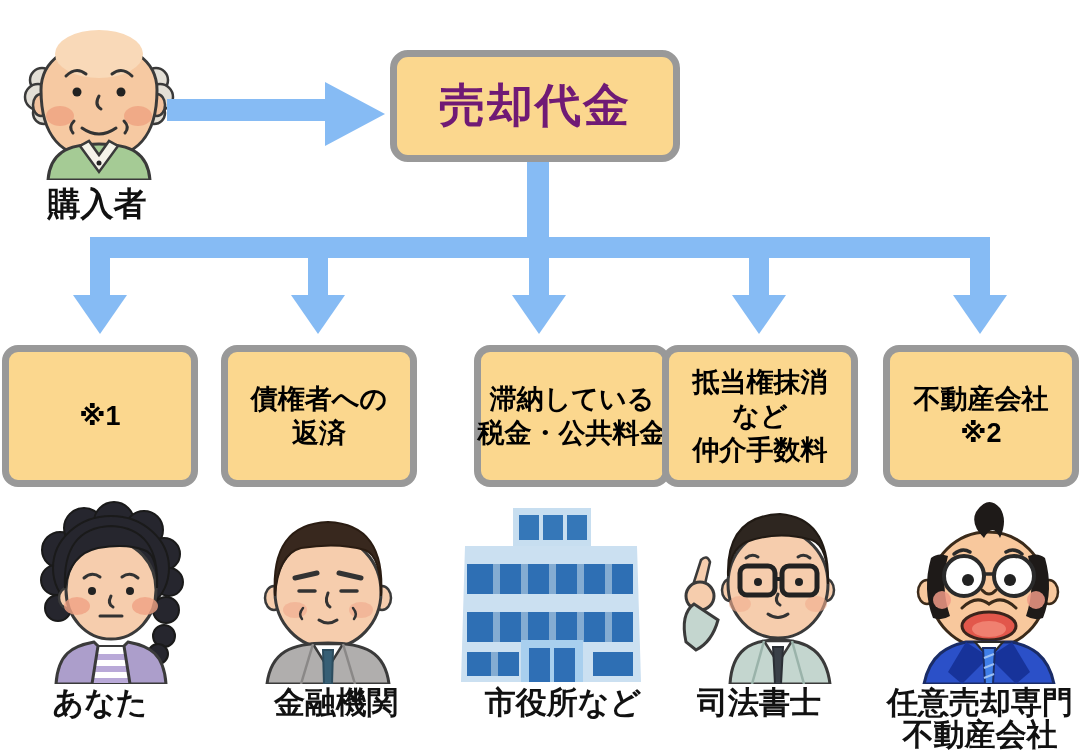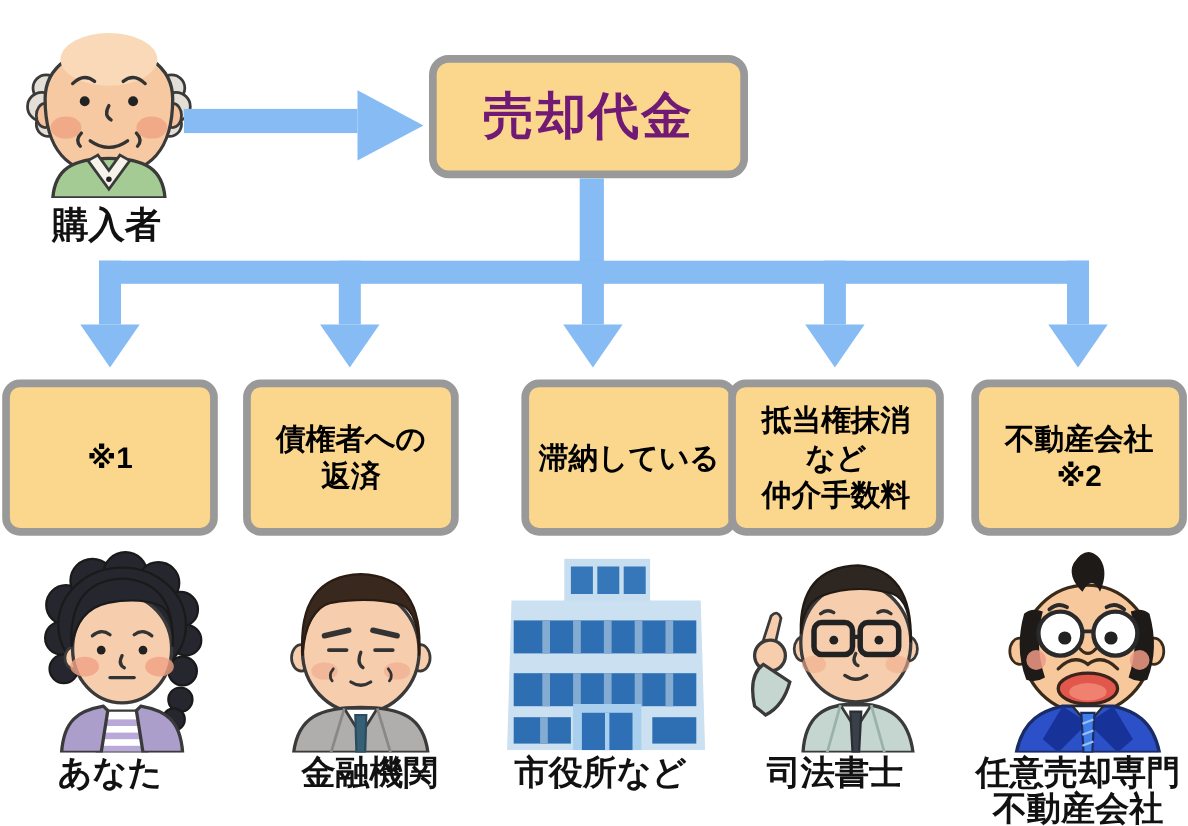--- a/index.html
+++ b/index.html
@@ -96,20 +96,21 @@
 
 <div class="abs pay-box" style="left:2px;">
   <div class="line">※1</div>
 </div>
 <div class="abs pay-box" style="left:221px;text-align:right;">
   <div class="line">債権者への</div>
   <div class="line">返済</div>
 </div>
 <div class="abs pay-box" style="left:454px;margin-left:20px;">
   <div class="line">滞納している</div>
+  <div class="line">税金・公共料金</div>
 </div>
 <div class="abs pay-box" style="left:662px;text-align:center;">
   <div class="line">抵当権抹消</div>
   <div class="line">など</div>
   <div class="line">仲介手数料</div>
 </div>
 <div class="abs pay-box" style="left:883px;">
   <div class="line">不動産会社</div>
   <div class="line">※2</div>
 </div>
@@ -289,21 +290,21 @@
       <path d="M88 188 L98 184"></path>
   </g>
 </svg>
 
 <div class="abs recipient" style="left:-20px;">
   <div>あなた</div>
 </div>
 <div class="abs recipient" style="left:216px;">
   <div>金融機関</div>
 </div>
-<div class="abs recipient" style="left:426px;">
+<div class="abs recipient" style="left:443px;">
   <div>市役所など</div>
 </div>
 <div class="abs recipient" style="left:639px;">
   <div>司法書士</div>
 </div>
 <div class="abs recipient" style="left:860px;">
   <div>任意売却専門</div>
   <div>不動産会社</div>
 </div>
 

